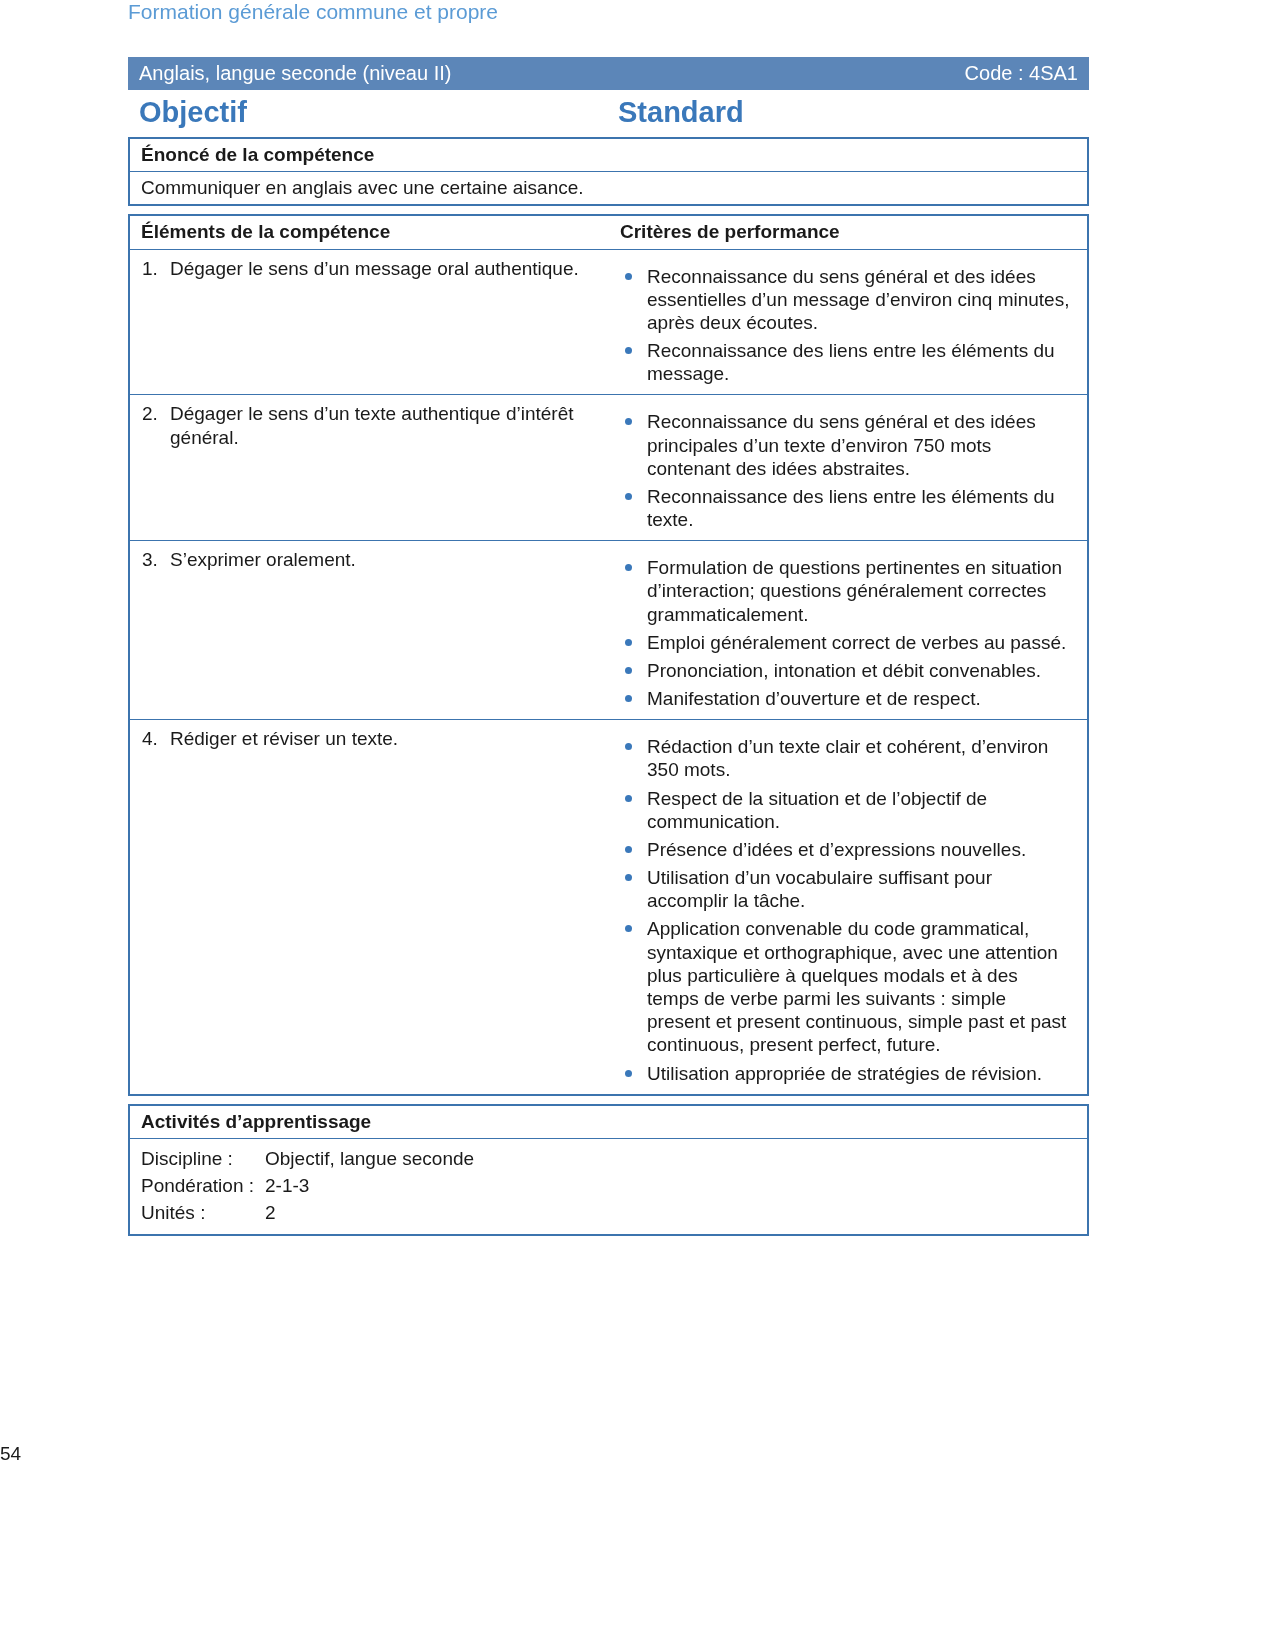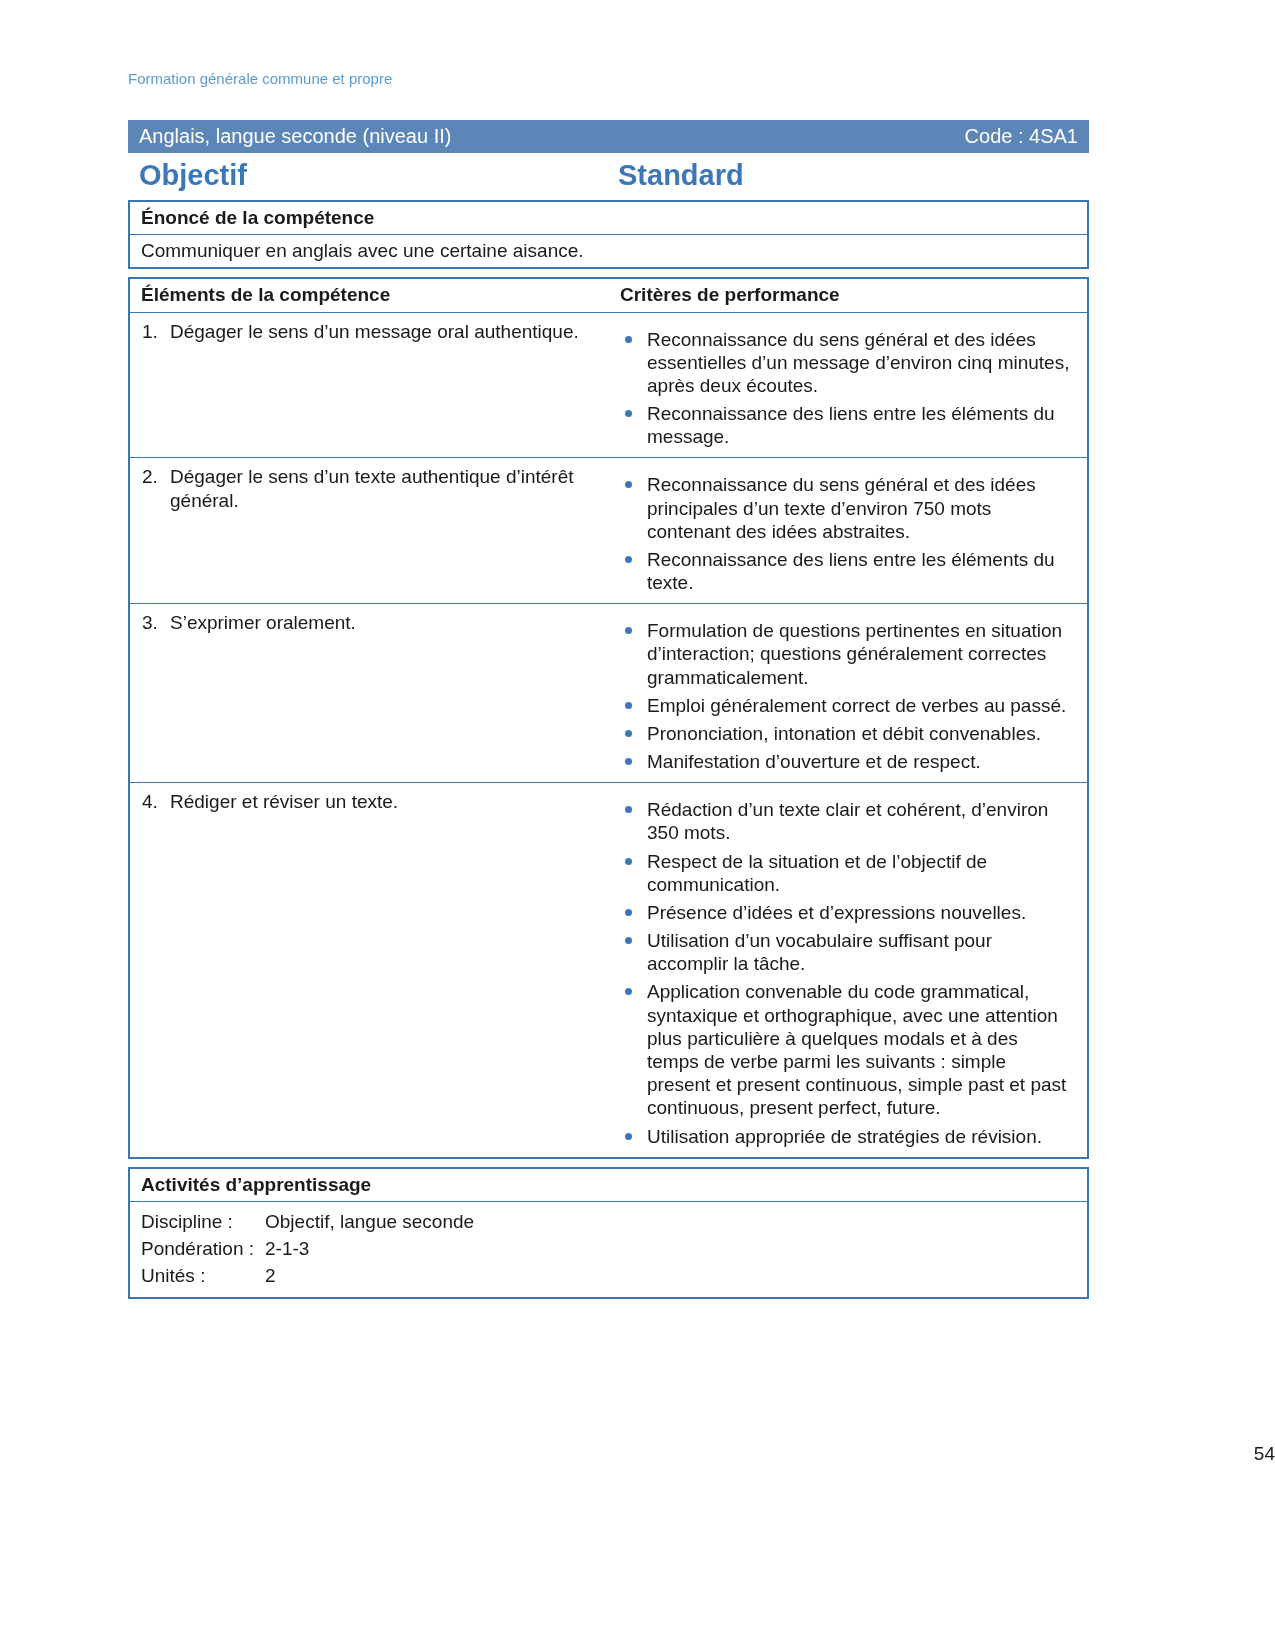--- a/index.html
+++ b/index.html
@@ -15,22 +15,21 @@
     margin:0 auto;
     background:#ffffff;
     overflow:hidden;
   }
   .content {
     position:absolute;
     left:128px; top:0;
     width:961px;
   }
   .breadcrumb {
-    margin-top:70px;
-    font-size:15px;
+    font-size:21px;
     color:var(--breadcrumb-blue,#5b9bd5);
   }
   .band {
     margin-top:33px;
     background:var(--band-bg,#5c86b8);
     color:var(--band-text,#ffffff);
     font-size:20px;
     line-height:1.2;
     display:flex;
     justify-content:space-between;
@@ -87,21 +86,21 @@
     margin-top:8px;
     margin-left:3px;
   }
   .act-body { padding:6px 10px 8px 11px; }
   .act-row { line-height:27px; }
   .act-label { display:inline-block; width:124px; }
   .page-number {
     position:absolute;
     left:0; top:1443px;
     width:100%;
-    text-align:right;
+    text-align:left;
     font-size:19px;
     color:#1a1a1a;
   }
 </style>
 </head>
 <body>
 
 <div class="page">
   <div class="content">
 

